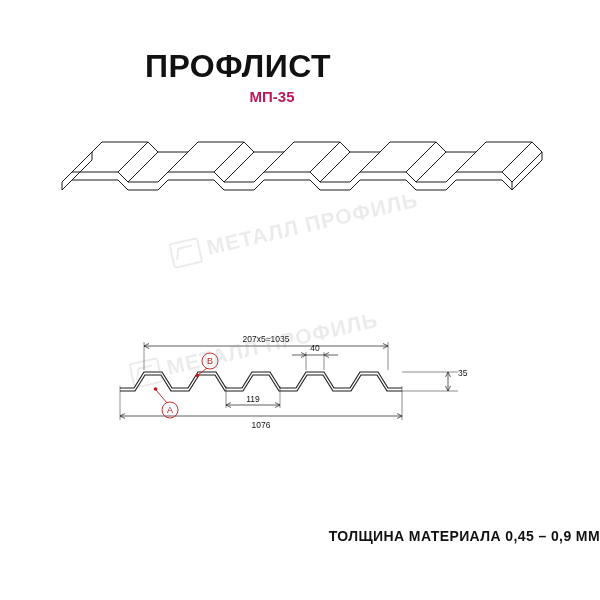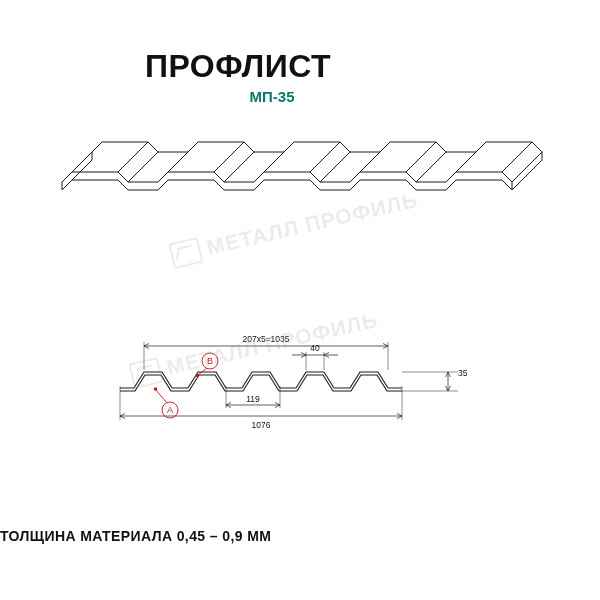--- a/index.html
+++ b/index.html
@@ -32,28 +32,28 @@
     color: #111111;
   }
   .subtitle {
     position: absolute;
     top: 88px;
     left: 0;
     width: 544px;
     text-align: center;
     font-size: 15px;
     font-weight: bold;
-    color: #0f766e;
+    color: #be185d;
   }
   .footer-note {
     position: absolute;
     top: 528px;
     left: 0;
     width: 600px;
-    text-align: left;
+    text-align: right;
     font-size: 14px;
     font-weight: bold;
     letter-spacing: 0.4px;
     color: #111111;
   }
   .iso-wrap {
     position: absolute;
     top: 130px;
     left: 40px;
     width: 520px;

